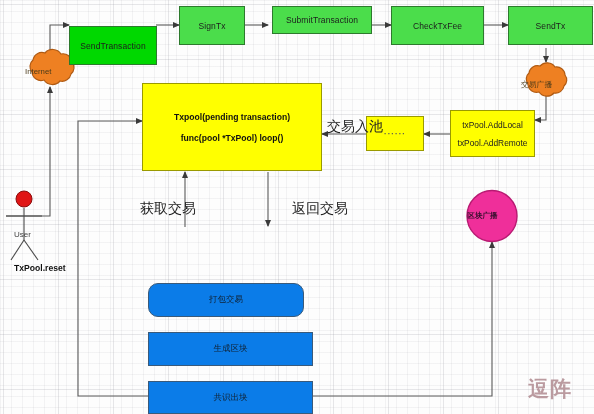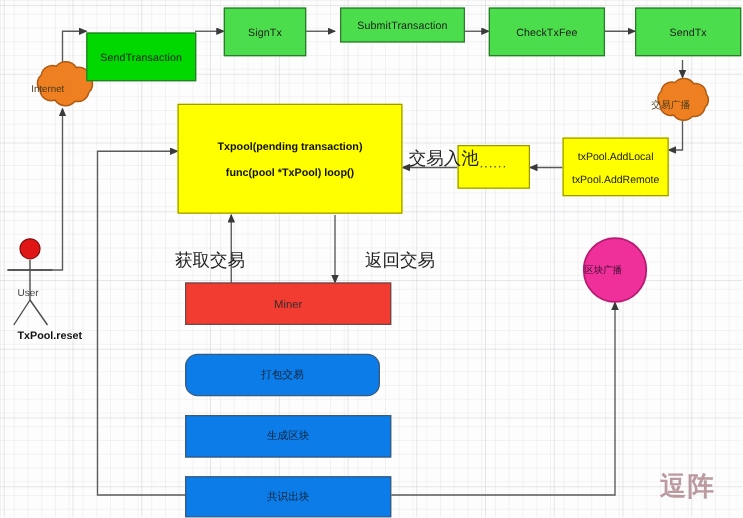--- a/index.html
+++ b/index.html
@@ -120,41 +120,38 @@
   <div class="node gbox soft" style="left:508px;top:6px;width:85px;height:39px;">
     <span>SendTx</span>
   </div>
 
   <div style="position:absolute;left:25px;top:59px;width:52px;height:24px;">
     <span class="cloudlabel">Internet</span>
   </div>
   <div style="position:absolute;left:521px;top:72px;width:52px;height:24px;">
     <span class="cloudlabel">交易广播</span>
   </div>
-  <div style="position:absolute;left:467px;top:204px;width:31px;height:24px;">
+  <div style="position:absolute;left:467px;top:204px;width:31px;height:24px;font-weight:bold;">
     <span class="pinklabel">区块广播</span>
   </div>
 
   <div class="node ybox" style="left:142px;top:83px;width:180px;height:88px;">
     <span class="l1">Txpool(pending transaction)</span>
     <span class="l2">func(pool *TxPool) loop()</span>
   </div>
 
   <div class="node ybox small" style="left:366px;top:116px;width:58px;height:35px;">
     <span>······</span>
   </div>
 
   <div class="node ybox addbox" style="left:450px;top:110px;width:85px;height:47px;">
     <span class="l1">txPool.AddLocal</span>
     <span class="l2">txPool.AddRemote</span>
   </div>
 
-  <div class="node redbox" style="left:148px;top:226px;width:165px;height:34px;">
-    <span>Miner</span>
-  </div>
 
   <div class="node bluebox" style="left:148px;top:283px;width:156px;height:34px;border-radius:10px;">
     <span>打包交易</span>
   </div>
   <div class="node bluebox" style="left:148px;top:381px;width:165px;height:33px;">
     <span>共识出块</span>
   </div>
   <div class="node bluebox" style="left:148px;top:332px;width:165px;height:34px;">
     <span>生成区块</span>
   </div>

